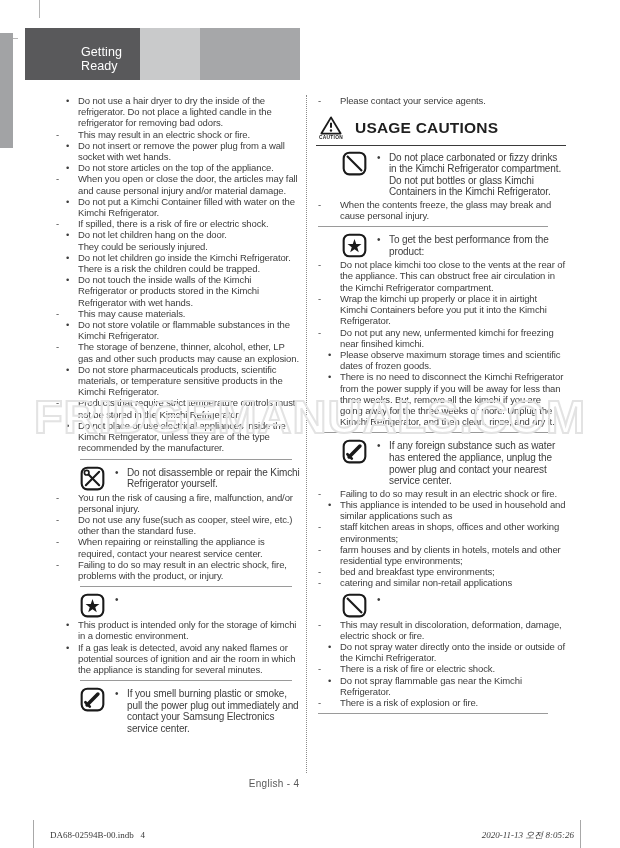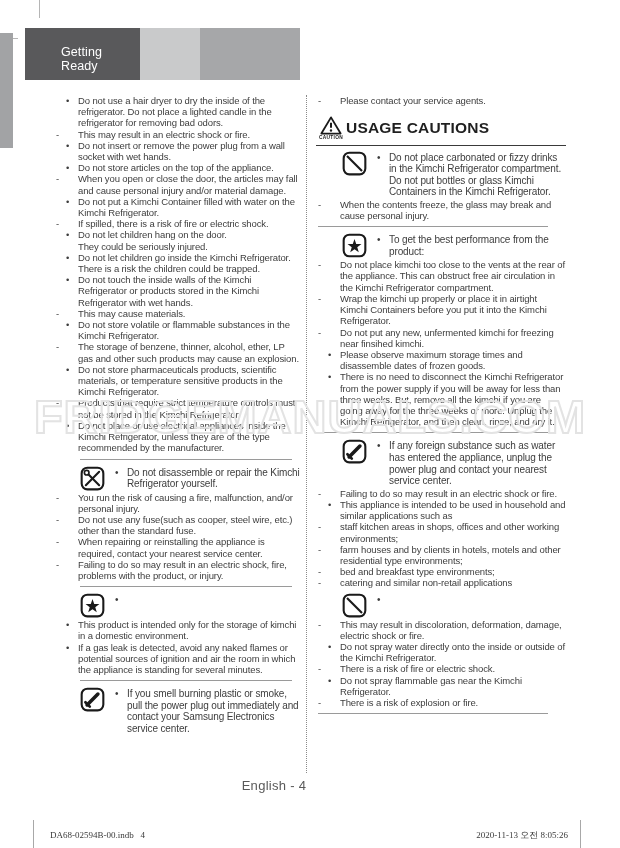--- a/index.html
+++ b/index.html
@@ -10,21 +10,21 @@
   
   .cm{position:absolute;background:#b5b5b5;}
   .cm-v1{left:39px;top:0;width:1px;height:18px;}
   .cm-h1{left:0;top:38px;width:18px;height:1px;}
   .cm-v2{left:33px;top:820px;width:1px;height:28px;background:#a8a8a8;}
   .cm-v3{left:580px;top:820px;width:1px;height:28px;background:#a8a8a8;}
   .edge-tab{position:absolute;left:0;top:33px;width:13px;height:115px;background:#a2a3a5;}
   
   .hdr-box{position:absolute;top:28px;height:52px;}
   .hdr-dark{left:25px;width:115px;background:#59595b;color:#fff;font-size:12.5px;
-    display:flex;align-items:flex-end;padding:0 0 7px 36px;box-sizing:border-box;letter-spacing:.1px;}
+    display:flex;align-items:flex-end;padding:0 0 7px 56px;box-sizing:border-box;letter-spacing:.1px;}
   .hdr-light{left:140px;width:60px;background:#c9cacb;}
   .hdr-mid{left:200px;width:100px;background:#a6a7a9;}
   
   .col{position:absolute;top:95px;font-size:9.5px;line-height:11.2px;letter-spacing:-0.12px;}
   .col-left{left:54px;width:246px;}
   .col-right{left:316px;width:250px;}
   .divider{position:absolute;left:306px;top:95px;height:678px;border-left:1px dotted #8a8a8a;}
   
   .item{display:flex;align-items:flex-start;}
   .mk{flex:0 0 24px;box-sizing:border-box;}
@@ -35,35 +35,35 @@
   .sec-head{display:flex;margin:3px 0 1px 26px;}
   .sec-icon{flex:0 0 25px;height:25px;margin-right:8px;margin-top:1px;}
   .sec-icon svg{display:block;}
   .sec-lead{display:flex;flex:1;font-size:10px;line-height:11.6px;padding-top:2px;}
   .smk{flex:0 0 14px;padding-left:2px;box-sizing:border-box;}
   .sec-items{margin-top:1px;}
   
   .sep{border:0;height:1px;background:#9a9a9a;margin:5px 8px 5px 26px;}
   .col-right .sep{margin:5px 18px 5px 2px;}
   
-  .cau-title{display:flex;align-items:center;gap:0;margin:9px 0 4px 0;padding-bottom:4px;
+  .cau-title{display:flex;align-items:center;gap:9px;margin:9px 0 4px 0;padding-bottom:4px;
     border-bottom:1.6px solid #3a3a3a;}
   .cau-badge{width:30px;text-align:center;line-height:1;}
   .cau-badge .lbl{font-size:4.8px;font-weight:bold;color:#222;letter-spacing:.3px;margin-top:-1px;}
   .cau-title .t{font-size:15.5px;font-weight:bold;color:#1f1f1f;letter-spacing:.2px;}
   
   .wm{position:absolute;top:389px;left:50%;transform:translateX(-50%);z-index:3;
     font-size:47px;font-weight:bold;letter-spacing:1px;white-space:nowrap;
     color:transparent;-webkit-text-stroke:2px #e3e3e3;pointer-events:none;}
   
   .pageno{position:absolute;top:778px;left:0;width:548px;text-align:center;
-    font-size:13px;color:#595959;letter-spacing:.3px;}
+    font-size:10px;color:#595959;letter-spacing:.3px;}
   .print{position:absolute;font-family:"Liberation Serif", serif;font-size:9px;color:#3a3a3a;white-space:pre;}
   .print-left{left:50px;top:830px;}
-  .print-right{right:52px;top:829px;}
+  .print-right{right:46px;top:829px;font-style:italic;}
 </style>
 </head>
 <body>
 
 <div class="cm cm-v1"></div>
 <div class="cm cm-h1"></div>
 <div class="cm cm-v2"></div>
 <div class="cm cm-v3"></div>
 <div class="edge-tab"></div>
 
@@ -317,21 +317,21 @@
           <span class="tx">Wrap the kimchi up properly or place it in airtight Kimchi Containers before you put it into the Kimchi Refrigerator.</span>
         </div>
 
         <div class="item">
           <span class="mk mk-d">-</span>
           <span class="tx">Do not put any new, unfermented kimchi for freezing near finsihed kimchi.</span>
         </div>
 
         <div class="item">
           <span class="mk mk-b">•</span>
-          <span class="tx">Please observe maximum storage times and disassemble dates of frozen goods.</span>
+          <span class="tx">Please observe maximum storage times and scientific dates of frozen goods.</span>
         </div>
 
         <div class="item">
           <span class="mk mk-b">•</span>
           <span class="tx">There is no need to disconnect the Kimchi Refrigerator from the power supply if you will be away for less than three weeks. But, remove all the kimchi if you are going away for the three weeks or more. Unplug the Kimchi Refrigerator, and then clean, rinse, and dry it.</span>
         </div>
       </div>
   </div>
 
   <div class="sep"></div>

